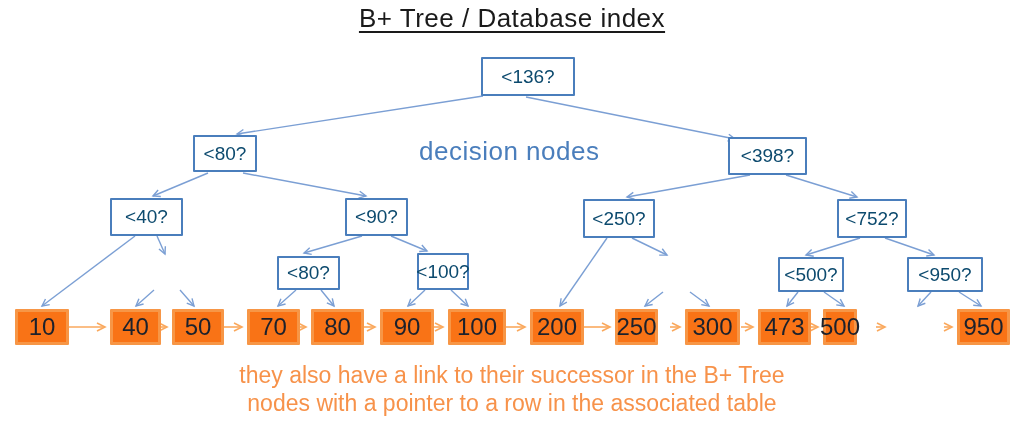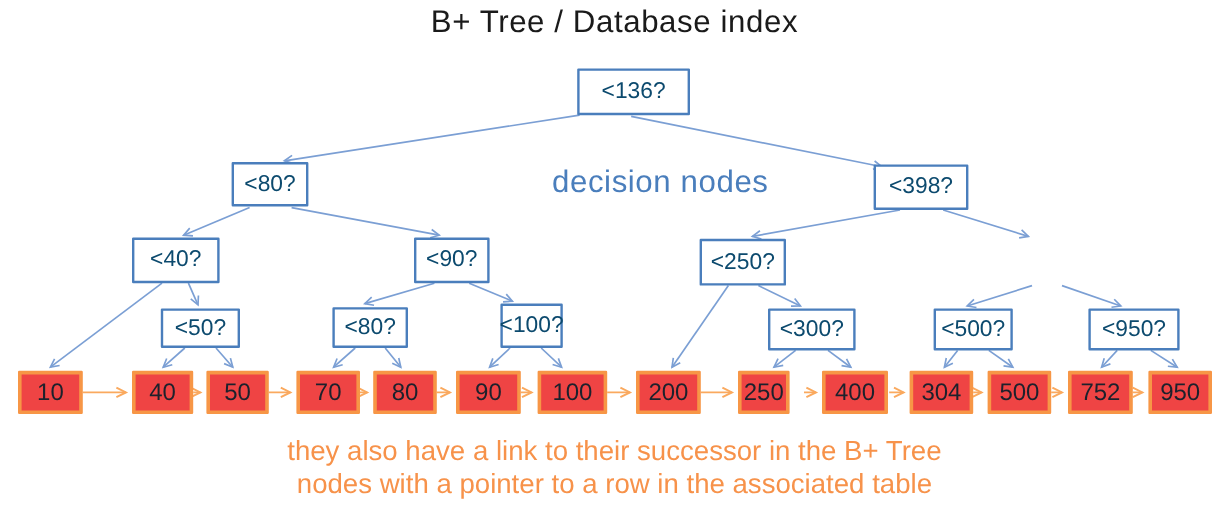--- a/index.html
+++ b/index.html
@@ -2,38 +2,38 @@
 <html><head>
 <meta charset="utf-8">
 <style>
   html,body{margin:0;padding:0;background:#ffffff;}
   .canvas{
     position:relative;width:1024px;height:424px;background:#ffffff;overflow:hidden;
     font-family:"Liberation Sans", sans-serif;
   }
   .title{
     position:absolute;left:0;top:3px;width:100%;text-align:center;
-    font-size:26px;color:#1a1a1a;
+    font-size:26px;color:#1a1a1a;text-decoration:underline;
     text-underline-offset:4px;font-weight:400;letter-spacing:0.5px;
   }
   .edges{position:absolute;left:0;top:0;width:1024px;height:424px;}
   .dnode{
     position:absolute;display:flex;align-items:center;justify-content:center;
     background:#ffffff;border:2.5px solid #4a7ebc;border-radius:1px;
     font-size:19px;color:#0c4a6e;box-sizing:border-box;
   }
   .lnode{
     position:absolute;display:flex;align-items:center;justify-content:center;
-    background:#ef4444;border:3px solid #f79646;border-radius:1px;
-    font-size:20px;color:#1c212c;box-sizing:border-box;
+    background:#f97316;border:3px solid #f79646;border-radius:1px;
+    font-size:24px;color:#1c212c;box-sizing:border-box;
     top:309px;height:36px;
   }
   .decision-label{
     position:absolute;left:419px;top:136px;
-    font-size:26px;color:#4a7ebc;letter-spacing:0.5px;margin-left:41px;
+    font-size:26px;color:#4a7ebc;letter-spacing:0.5px;
   }
   .caption{
     position:absolute;left:0;top:361px;width:100%;text-align:center;
     font-size:23px;color:#f7924a;line-height:28px;
   }
 </style>
 </head>
 <body>
 
 <div class="canvas">
@@ -95,40 +95,38 @@
       <line x1="944" y1="327" x2="952" y2="327" marker-end="url(#ao)"></line>
     </g>
   </svg>
 
   <div class="dnode" style="left:481px;top:57px;width:94px;height:39px">&lt;136?</div>
   <div class="dnode" style="left:193px;top:135px;width:64px;height:37px">&lt;80?</div>
   <div class="dnode" style="left:728px;top:137px;width:79px;height:38px">&lt;398?</div>
   <div class="dnode" style="left:110px;top:198px;width:73px;height:38px">&lt;40?</div>
   <div class="dnode" style="left:345px;top:198px;width:63px;height:38px">&lt;90?</div>
   <div class="dnode" style="left:583px;top:199px;width:72px;height:39px">&lt;250?</div>
-  <div class="dnode" style="left:134px;top:257px;width:66px;height:33px">&lt;50?</div>
+  <div class="dnode" style="left:837px;top:199px;width:70px;height:39px">&lt;752?</div>
   <div class="dnode" style="left:277px;top:256px;width:63px;height:34px">&lt;80?</div>
   <div class="dnode" style="left:417px;top:253px;width:52px;height:37px">&lt;100?</div>
-  <div class="dnode" style="left:640px;top:257px;width:73px;height:35px">&lt;300?</div>
   <div class="dnode" style="left:778px;top:257px;width:66px;height:35px">&lt;500?</div>
   <div class="dnode" style="left:907px;top:257px;width:76px;height:35px">&lt;950?</div>
 
   <div class="lnode" style="left:15px;width:54px">10</div>
   <div class="lnode" style="left:110px;width:51px">40</div>
   <div class="lnode" style="left:172px;width:52px">50</div>
   <div class="lnode" style="left:247px;width:53px">70</div>
   <div class="lnode" style="left:311px;width:53px">80</div>
   <div class="lnode" style="left:380px;width:54px">90</div>
   <div class="lnode" style="left:448px;width:58px">100</div>
   <div class="lnode" style="left:530px;width:54px">200</div>
   <div class="lnode" style="left:615px;width:43px">250</div>
-  <div class="lnode" style="left:685px;width:55px">400</div>
-  <div class="lnode" style="left:758px;width:53px">304</div>
-  <div class="lnode" style="left:823px;width:53px">500</div>
-  <div class="lnode" style="left:890px;width:54px">752</div>
+  <div class="lnode" style="left:685px;width:55px">300</div>
+  <div class="lnode" style="left:758px;width:53px">473</div>
+  <div class="lnode" style="left:823px;width:34px">500</div>
   <div class="lnode" style="left:957px;width:53px">950</div>
 
   <div class="decision-label">decision nodes</div>
 
   <div class="caption">
     <div>they also have a link to their successor in the B+ Tree</div>
     <div>nodes with a pointer to a row in the associated table</div>
   </div>
 
 </div>

